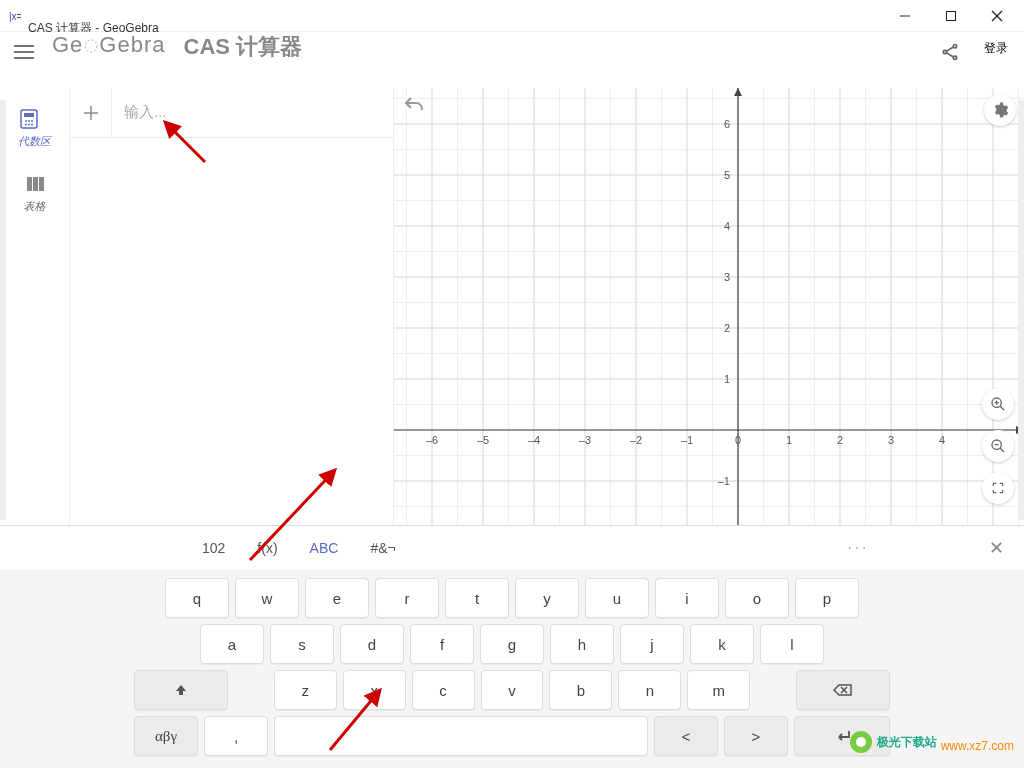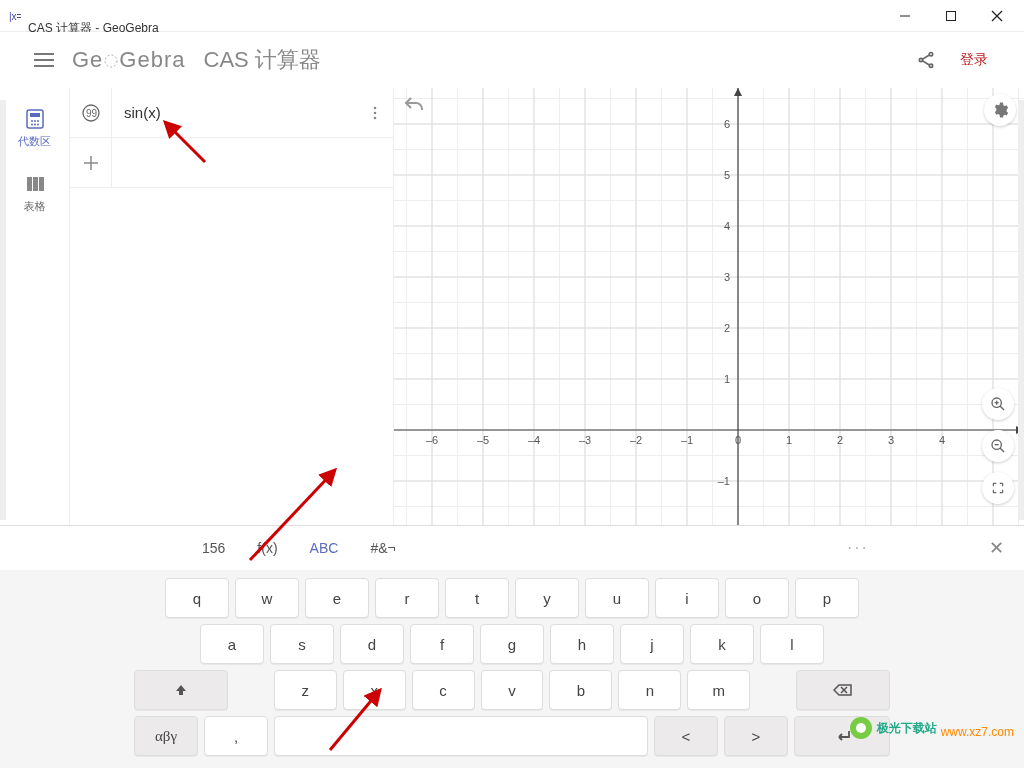--- a/index.html
+++ b/index.html
@@ -3,30 +3,30 @@
 <meta charset="utf-8">
 <style>
 * { box-sizing: border-box; margin: 0; padding: 0; font-family: Arial, "Microsoft YaHei", sans-serif; }
 body { width: 1024px; height: 768px; background: #ddd; overflow: hidden; position: relative; }
 .window { width: 1024px; height: 768px; background: #fff; display: flex; flex-direction: column; }
 .titlebar { height: 32px; background: #fff; display: flex; align-items: center; padding: 0 4px 0 8px; border-bottom: 1px solid #eee; }
 .titlebar .app-icon { width: 14px; height: 14px; margin-right: 6px; display:flex; align-items:center; justify-content:center; }
 .titlebar .title { font-size: 12px; color: #333; flex: 1; margin-top: 25px; }
 .win-btns { display: flex; gap: 0; }
 .win-btn { width: 46px; height: 30px; display: flex; align-items: center; justify-content: center; color: #333; font-size: 12px; }
-.appbar { height: 56px; display: flex; align-items: center; padding: 0 24px; background:#fff; }
+.appbar { height: 56px; display: flex; align-items: flex-start; padding: 0 4px; background:#fff; }
 .hamburger { width: 40px; height: 40px; display:flex; align-items:center; justify-content:center; color:#666; }
 .logo { font-family: Georgia, serif; font-size: 22px; color:#888; margin-left: 8px; letter-spacing:1px;}
-.app-title { font-size: 22px; color:#888; font-weight: 400; margin-left: 18px; }
+.app-title { font-size: 22px; color:#888; font-weight: 700; margin-left: 18px; }
 .appbar-spacer { flex:1; }
 .appbar-btn { width: 44px; height: 40px; display:flex; align-items:center; justify-content:center; color:#666;}
-.login-btn { font-size:14px; color:#b91c1c; padding: 8px 12px;}
+.login-btn { font-size:12px; color:#000000; padding: 8px 12px;}
 .main { flex:1; display:flex; min-height:0; }
 .leftnav { width:70px; background:#fff; border-right:1px solid #eee; display:flex; flex-direction:column; align-items:center; padding-top:20px; gap:24px;}
-.leftnav-item { display:flex; flex-direction:column; align-items:center; gap:4px; color:#666; font-size:11px;}
+.leftnav-item { display:flex; flex-direction:column; gap:4px; color:#666; font-size:11px;font-style:italic;}
 .leftnav-item.active { color:#5b6bc0; }
 .cas-panel { width: 324px; background:#fff; border-right:1px solid #eee; display:flex; flex-direction:column; }
 .cas-row { display:flex; align-items:center; height:50px; border-bottom:1px solid #eee; }
 .cas-row .handle { width:42px; display:flex; align-items:center; justify-content:center; color:#666; height:100%; border-right:1px solid #eee;}
 .cas-row .content { flex:1; padding:0 12px; font-size:15px; color:#333; }
 .cas-row .content.placeholder { color:#aaa; }
 .cas-row .menu { width: 36px; display:flex; align-items:center; justify-content:center; color:#666;}
 .graph { flex:1; position:relative; background:#fff; }
 .grid-svg { position:absolute; inset:0; width:100%; height:100%; }
 .graph-controls { position:absolute; right:10px; display:flex; flex-direction:column; gap:10px; }
@@ -39,21 +39,21 @@
 .kb-close { color:#888; font-size:18px; padding:6px;}
 .kb-rows { padding: 8px 14px 12px 14px; display:flex; flex-direction:column; gap:6px;}
 .kb-row { display:flex; gap:6px; justify-content:center;}
 .key { height:40px; background:#fff; border:1px solid #ddd; border-radius:4px; display:flex; align-items:center; justify-content:center; font-size:15px; color:#444; box-shadow:0 1px 0 rgba(0,0,0,.05);}
 .key.letter { width:64px; }
 .key.wide { width:96px; }
 .key.space { flex:1; }
 .key.special { background:#eceaea; }
 .key.greek { font-family:Georgia, serif;}
 .arrow { color:#c00; font-size:50px; position:absolute; transform-origin:center; pointer-events:none; }
-.watermark { position:absolute; right:10px; bottom:28px; display:flex; align-items:center; gap:4px; font-size:12px;}
+.watermark { position:absolute; right:10px; bottom:14px; display:flex; align-items:center; gap:4px; font-size:12px;}
 .watermark .ch { color:#2a8; font-weight:bold;}
 .watermark .url { color:#f80;margin-top:8px;}
 .region-hint-l { position:absolute; left:0; top:100px; width:6px; height:420px; background:#eee;}
 .region-hint-r { position:absolute; right:0; top:100px; width:6px; height:420px; background:#eee;}
 </style>
 </head>
 <body>
 
 <div class="window">
 
@@ -130,41 +130,26 @@
             <rect x="9" y="4" width="5" height="14" fill="#888"></rect>
             <rect x="15" y="4" width="5" height="14" fill="#888"></rect>
           </svg>
         <span>表格</span>
       </div>
     </div>
 
     <div class="cas-panel">
       <div class="cas-row">
         <div class="handle">
-          <svg width="20" height="20">
-              <circle cx="10" cy="10" r="8" fill="none" stroke="#666" stroke-width="1.3"></circle>
-              <text x="5" y="14" font-size="10" fill="#666">99</text>
-            </svg>
-        </div>
-        <div class="content">sin(x)</div>
-        <div class="menu">
-          <svg width="16" height="16">
-              <circle cx="8" cy="3" r="1.3" fill="#888"></circle>
-              <circle cx="8" cy="8" r="1.3" fill="#888"></circle>
-              <circle cx="8" cy="13" r="1.3" fill="#888"></circle>
-            </svg>
-        </div>
-      </div>
-      <div class="cas-row">
-        <div class="handle">
           <svg width="18" height="18">
               <line x1="9" y1="2" x2="9" y2="16" stroke="#888" stroke-width="1.5"></line>
               <line x1="2" y1="9" x2="16" y2="9" stroke="#888" stroke-width="1.5"></line>
             </svg>
         </div>
+        <div class="content placeholder">输入...</div>
       </div>
     </div>
 
     <div class="graph">
       <svg class="grid-svg" id="grid-svg">
           <line x1="12.5" y1="0" x2="12.5" y2="615" stroke="#eee" stroke-width="1"></line>
           <line x1="38" y1="0" x2="38" y2="615" stroke="#eee" stroke-width="1"></line>
           <line x1="63.5" y1="0" x2="63.5" y2="615" stroke="#eee" stroke-width="1"></line>
           <line x1="89" y1="0" x2="89" y2="615" stroke="#eee" stroke-width="1"></line>
           <line x1="114.5" y1="0" x2="114.5" y2="615" stroke="#eee" stroke-width="1"></line>
@@ -292,21 +277,21 @@
               <path d="M4 4h5M4 4v5M20 4h-5M20 4v5M4 20h5M4 20v-5M20 20h-5M20 20v-5"></path>
             </svg>
           </div>
       </div>
     </div>
   </div>
 
   <div class="keyboard">
     <div class="kb-tabs">
       <div style="width:170px"></div>
-      <div class="kb-tab">156</div>
+      <div class="kb-tab">102</div>
       <div class="kb-tab">f(x)</div>
       <div class="kb-tab active">ABC</div>
       <div class="kb-tab">#&amp;¬</div>
       <div class="spacer"></div>
       <div class="kb-close" style="font-size:16px;color:#aaa;letter-spacing:2px;">···</div>
       <div style="width:100px"></div>
       <div class="kb-close">✕</div>
     </div>
     <div class="kb-rows" id="kb-rows">
         <div class="kb-row" style="padding:0 120px;">

